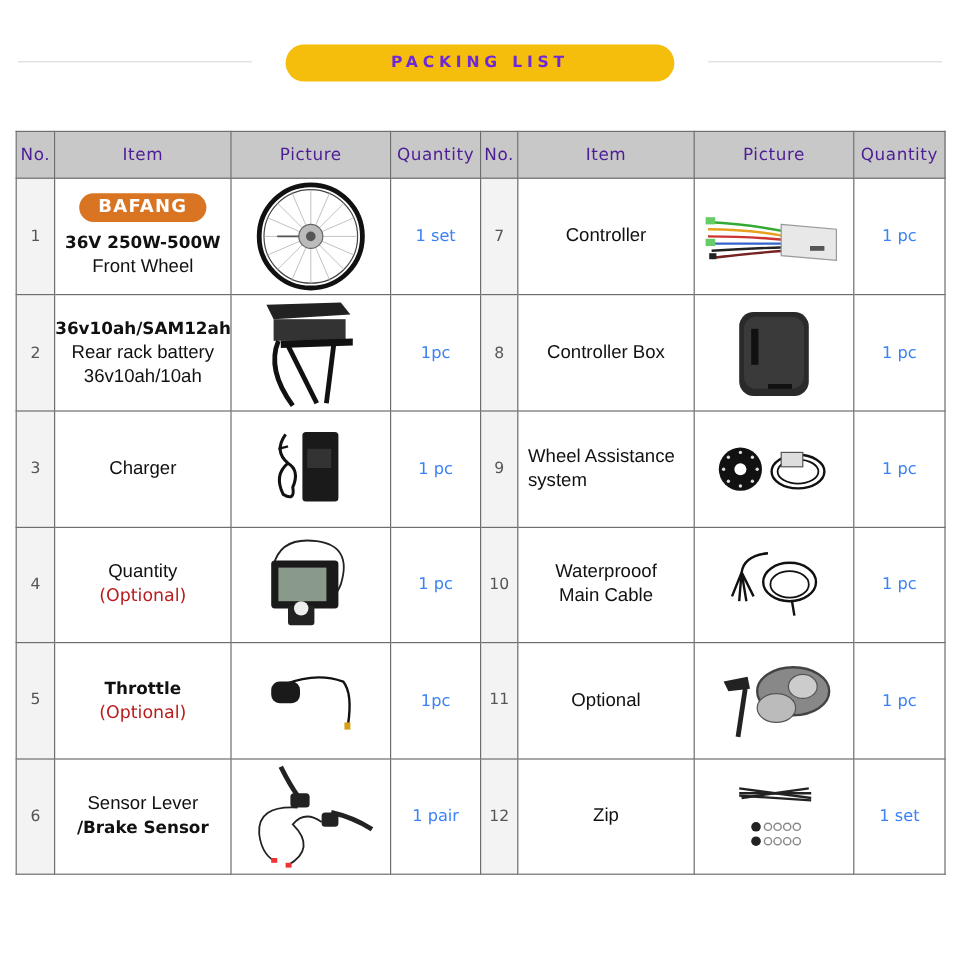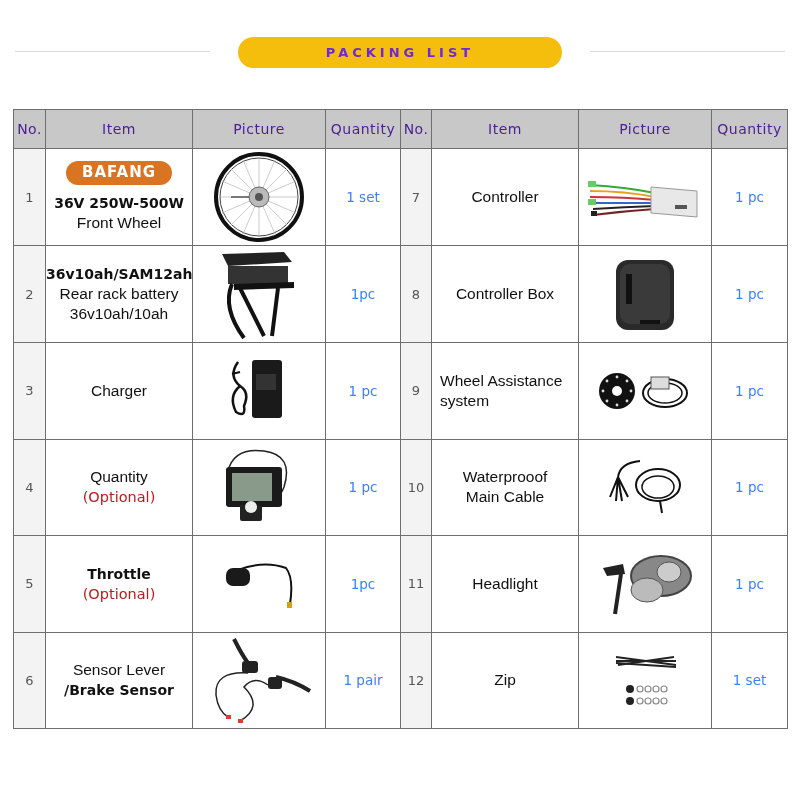--- a/index.html
+++ b/index.html
@@ -242,21 +242,21 @@
       <td class="pic">
         <svg width="90" height="60" viewBox="0 0 90 60">
           <path d="M24 16 Q50 6 72 14 Q80 24 76 50" stroke="#111" stroke-width="2" fill="none"></path>
           <rect x="12" y="14" width="24" height="18" rx="7" fill="#1a1a1a"></rect>
           <rect x="73" y="48" width="5" height="6" fill="#d4a017"></rect>
         </svg>
       </td>
       <td class="qty">1pc</td>
       <td class="no">11</td>
       <td class="item">
-        <span>Headlight</span>
+        <span>Optional</span>
       </td>
       <td class="pic">
         <svg width="100" height="80" viewBox="0 0 100 80">
           <path d="M8 24 L28 20 L30 30 L12 32 Z" fill="#222"></path>
           <path d="M26 30 L20 70" stroke="#222" stroke-width="4"></path>
           <ellipse cx="66" cy="32" rx="30" ry="20" fill="#888" stroke="#444" stroke-width="2"></ellipse>
           <ellipse cx="52" cy="46" rx="16" ry="12" fill="#bbb" stroke="#555"></ellipse>
           <ellipse cx="74" cy="28" rx="12" ry="10" fill="#ccc" stroke="#555"></ellipse>
         </svg>
       </td>

